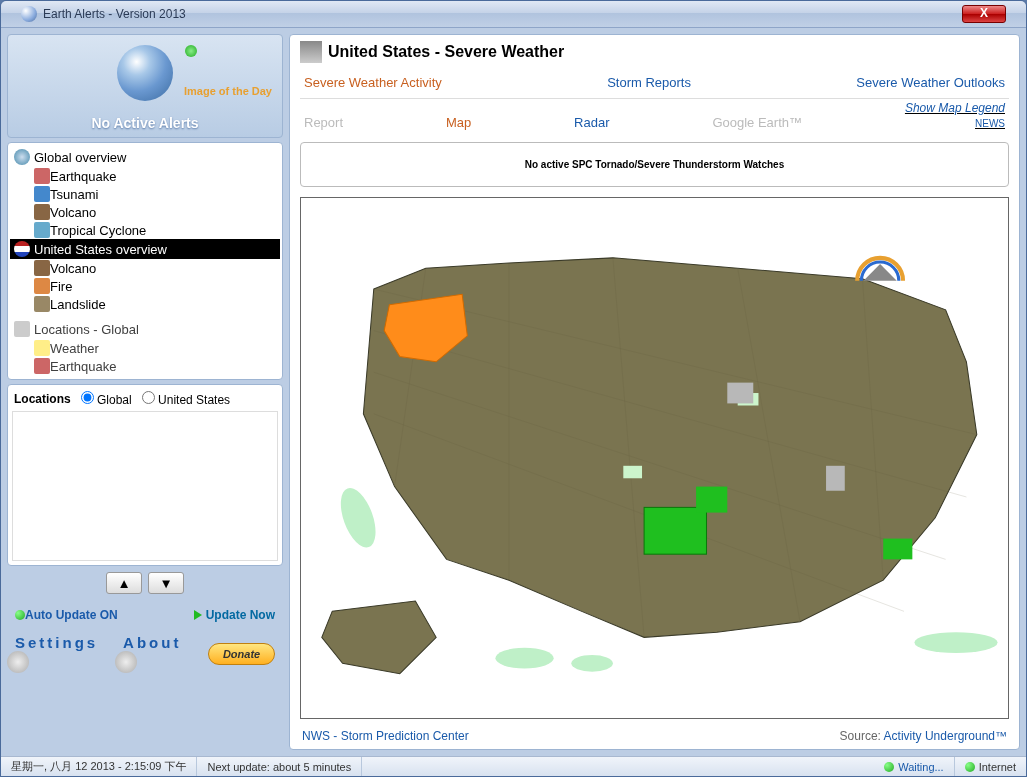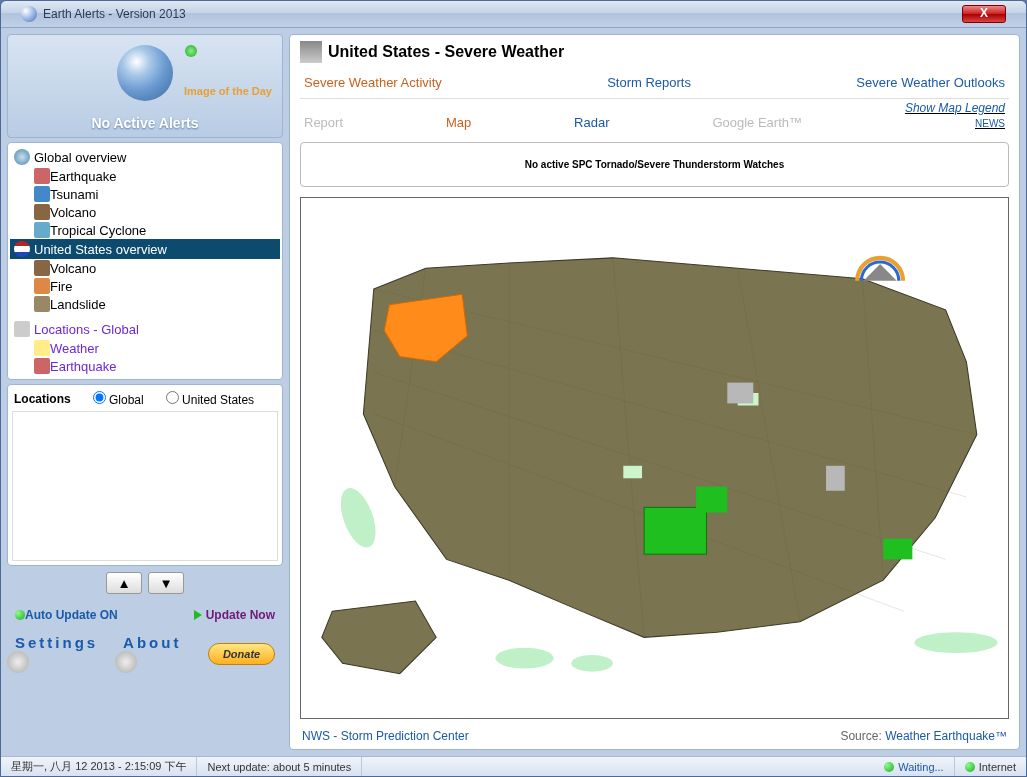--- a/index.html
+++ b/index.html
@@ -16,48 +16,48 @@
 
 .sidebar { width: 276px; display: flex; flex-direction: column; gap: 4px; }
 .sidebar-top { background: linear-gradient(to bottom, #d8e4f2, #b8cce4); border: 1px solid #9db4d2; border-radius: 4px; padding: 6px; text-align: center; position: relative; }
 .globe { width: 56px; height: 56px; border-radius: 50%; background: radial-gradient(circle at 35% 30%, #fff, #a8c8e8 25%, #6a98d0 55%, #3a6aa0); margin: 4px auto 2px; position: relative; }
 .globe::after { content:""; position:absolute; width:12px; height:12px; border-radius:50%; background:radial-gradient(circle,#8e8,#2a2); right:-24px; top:0; }
 .iod { color: #e8a030; font-weight: bold; font-size: 11px; position: absolute; right: 10px; top: 50px; }
 .no-alerts { color: #fff; font-weight: bold; font-size: 14px; margin-top: 14px; text-shadow: 0 1px 2px #5a7aa8; }
 
 .tree { background: #fff; border: 1px solid #9db4d2; border-radius: 4px; padding: 4px 2px; font-size: 13px; }
 .tree .hdr { font-weight: normal; display: flex; align-items: center; gap: 4px; padding: 2px 4px; }
-.tree .hdr.sel { background: #0c4a6e; color: #fff; }
+.tree .hdr.sel { background: #000000; color: #fff; }
 .tree .item { padding: 1px 4px 1px 24px; display: flex; align-items: center; cursor: pointer; }
-.tree .sub { color: #6d28d9; align-items: center; }
+.tree .sub { color: #404040; align-items: center; }
 .tree .ico { width: 16px; height: 16px; display: inline-block; background: #8bd; border-radius: 2px; flex-shrink: 0; }
 .ico.globe-i { background: radial-gradient(circle, #cde, #48a); border-radius: 50%; }
 .ico.flag-i { background: linear-gradient(#b22 33%, #fff 33% 66%, #24b 66%); border-radius: 50%; }
 .ico.loc-i { background: #ccc; border-radius: 2px; }
 .ico.eq { background: #c66; }
 .ico.ts { background: #48c; }
 .ico.vo { background: #864; }
 .ico.tc { background: #6ac; }
 .ico.sw { background: #888; }
 .ico.fi { background: #d84; }
 .ico.ls { background: #986; }
 .ico.we { background: #fe8; }
 
 .locs-panel { background: #fff; border: 1px solid #9db4d2; border-radius: 4px; padding: 4px; display: flex; flex-direction: column; }
-.locs-hdr { font-weight: bold; display: flex; align-items: center; gap: 22px; padding: 2px 2px 4px; }
+.locs-hdr { font-weight: bold; display: flex; align-items: center; gap: 10px; padding: 2px 2px 4px; }
 .locs-hdr label { font-weight: normal; font-size: 12px; }
 .locs-body { flex: 1; min-height: 150px; border: 1px solid #ddd; background: #fff; }
 
 .nav-btns { display: flex; justify-content: center; gap: 6px; padding: 2px 0; }
 .nav-btns button { width: 36px; height: 22px; background: linear-gradient(#fff,#ddd); border: 1px solid #999; border-radius: 3px; }
 
 .sidebar-bot { padding: 4px 6px; }
 .upd-row { display: flex; justify-content: space-between; align-items: center; font-size: 12px; font-weight: bold; padding: 4px 2px; }
 .upd-row .on { color: #1a5aaa; display: flex; align-items: center; gap: 0; }
-.upd-row .now { color: #701a75; display: flex; align-items: center; gap: 4px; }
+.upd-row .now { color: #0369a1; display: flex; align-items: center; gap: 4px; }
 .dot-g { width: 10px; height: 10px; border-radius: 50%; background: radial-gradient(circle at 30% 30%, #8f8, #2a2); }
 .tri-g { width: 0; height: 0; border-left: 8px solid #2b2; border-top: 5px solid transparent; border-bottom: 5px solid transparent; }
 .links-row { display: flex; align-items: center; gap: 18px; padding: 8px 2px; }
 .links-row .lnk { color: #1a5aaa; font-weight: bold; font-size: 15px; letter-spacing: 3px; cursor: pointer; }
 .gear { width: 22px; height: 22px; border-radius: 50%; background: radial-gradient(#eee,#aaa); display: inline-block; }
 .donate { width: 72px; height: 22px; background: linear-gradient(#ffe680,#ffb020); border: 1px solid #c08010; border-radius: 11px; font-size: 11px; font-weight: bold; color: #333; font-style: italic; text-align: center; line-height: 20px; }
 
 .main { flex: 1; background: #fff; border: 1px solid #9db4d2; border-radius: 4px; padding: 6px 10px; display: flex; flex-direction: column; gap: 4px; overflow: hidden; }
 .main-title { display: flex; align-items: center; gap: 6px; }
 .main-title .thumb { width: 22px; height: 22px; background: linear-gradient(#888,#ccc); }
@@ -253,21 +253,21 @@
           <g transform="translate(535 30)">
             <path d="M0 22 A22 22 0 0 1 44 22" fill="none" stroke="#e8a030" stroke-width="4"></path>
             <path d="M4 22 A18 18 0 0 1 40 22" fill="none" stroke="#2a6ad0" stroke-width="3"></path>
             <path d="M6 22 L22 6 L38 22 Z" fill="#888"></path>
           </g>
         </svg>
       </div>
 
       <div class="footer-links">
         <a>NWS - Storm Prediction Center</a>
-        <span><span class="src">Source: </span><a>Weather Earthquake™</a></span>
+        <span><span class="src">Source: </span><a>Activity Underground™</a></span>
       </div>
     </div>
 
   </div>
 
   <div class="statusbar">
     <div class="cell">星期一, 八月 12 2013 - 2:15:09 下午</div>
     <div class="cell">Next update: about 5 minutes</div>
     <div class="spacer"></div>
     <div class="cell">

